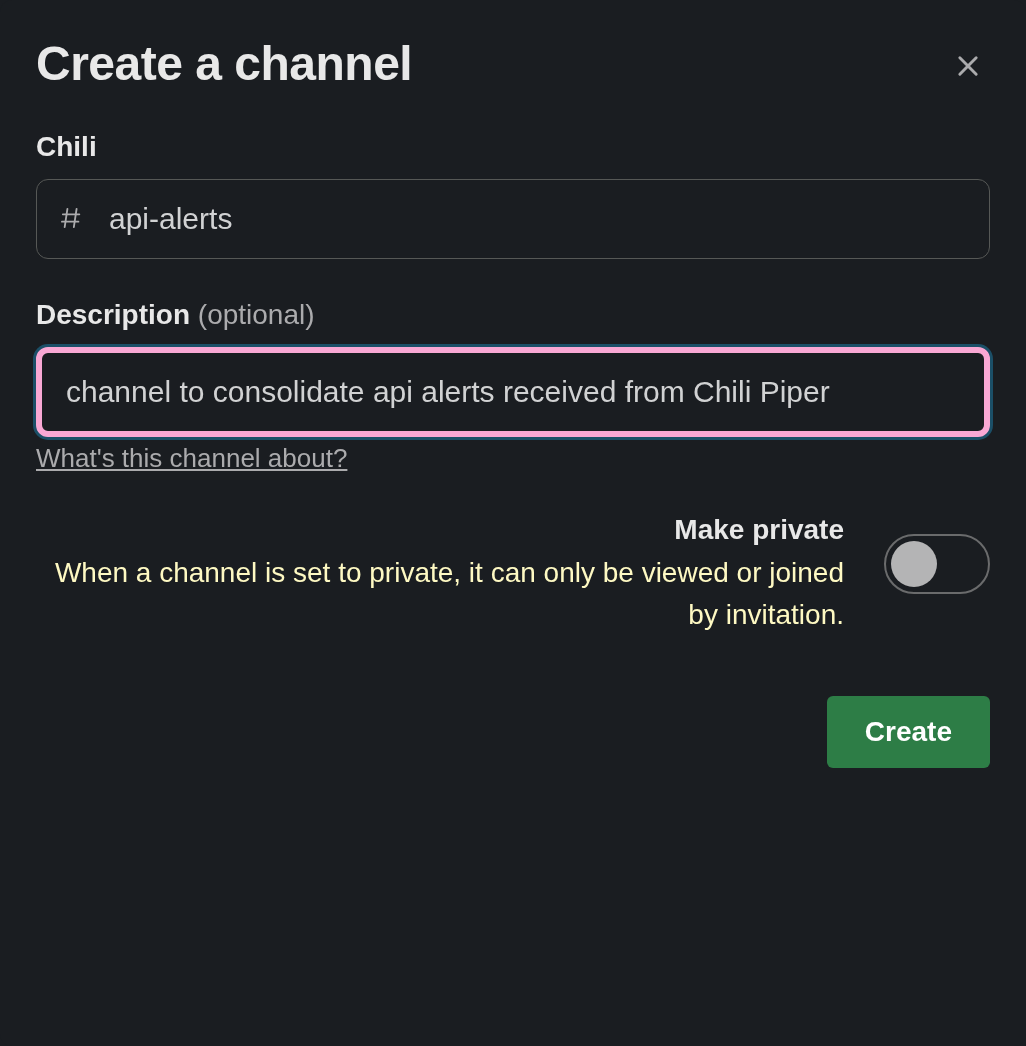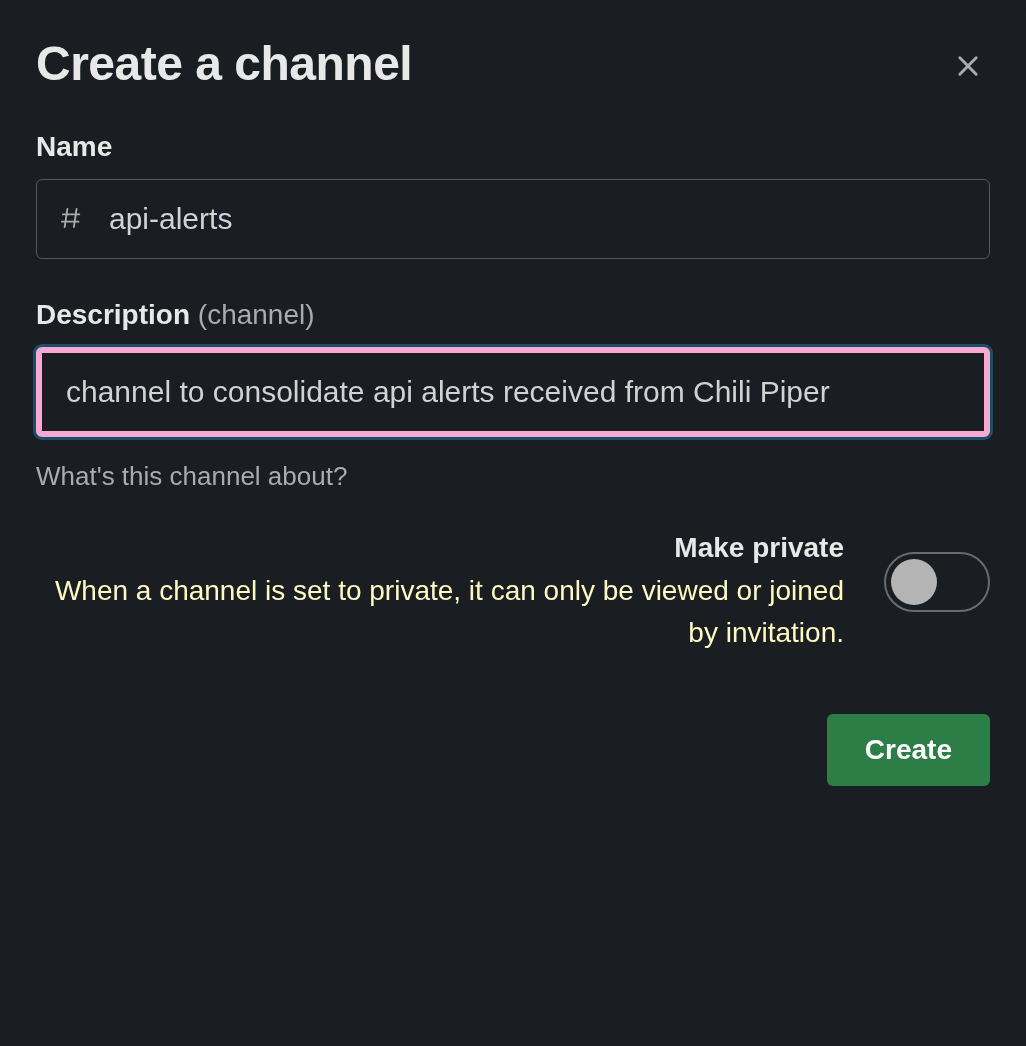--- a/index.html
+++ b/index.html
@@ -65,21 +65,21 @@
       display: block;
       margin-bottom: 16px;
     }
     .form-label .optional {
       color: #ababad;
       font-weight: 400;
     }
     .input-wrapper {
       position: relative;
       border: 1px solid #565856;
-      border-radius: 6px;
+      border-radius: 12px;
       background: #1a1d21;
     }
     .input-wrapper.focused {
       border: 6px solid #f9a8d4;
       box-shadow: 0 0 0 3px rgba(29, 155, 209, 0.4);
     }
     .hash-prefix {
       position: absolute;
       left: 24px;
       top: 50%;
@@ -102,21 +102,22 @@
       font-size: 30px;
       padding: 22px 24px;
       font-family: inherit;
     }
     .text-input.with-prefix {
       padding-left: 72px;
     }
     .help-text {
       color: #ababad;
       font-size: 26px;
-      margin-top: 24px;
+      margin-top: 6px;
+      text-decoration: underline;
     }
     .private-section {
       display: flex;
       justify-content: space-between;
       align-items: flex-start;
       gap: 40px;
       margin-bottom: 60px;
       text-align: right;
     }
     .private-text {
@@ -182,38 +183,38 @@
         <svg viewBox="0 0 24 24" fill="none" stroke="currentColor" stroke-width="2.5" stroke-linecap="round">
           <line x1="5" y1="5" x2="19" y2="19"></line>
           <line x1="19" y1="5" x2="5" y2="19"></line>
         </svg>
       </span>
     </button>
   </div>
 
 
   <div class="form-group">
-    <label class="form-label">Name</label>
+    <label class="form-label">Chili</label>
     <div class="input-wrapper">
       <span class="hash-prefix">
         <svg viewBox="0 0 24 24" fill="none" stroke="currentColor" stroke-width="2" stroke-linecap="round">
           <line x1="7" y1="2" x2="4" y2="22"></line>
           <line x1="17" y1="2" x2="14" y2="22"></line>
           <line x1="2" y1="8" x2="20" y2="8"></line>
           <line x1="1" y1="16" x2="19" y2="16"></line>
         </svg>
       </span>
       <input type="text" class="text-input with-prefix" value="api-alerts" style="">
     </div>
   </div>
 
   <div class="form-group">
     <label class="form-label">
       <span>Description</span>
-      <span class="optional">(channel)</span>
+      <span class="optional">(optional)</span>
     </label>
     <div class="input-wrapper focused">
       <input type="text" class="text-input" value="channel to consolidate api alerts received from Chili Piper" style="">
     </div>
     <p class="help-text">What's this channel about?</p>
   </div>
 
   <div class="private-section">
     <div class="private-text">
       <div class="private-title">Make private</div>

